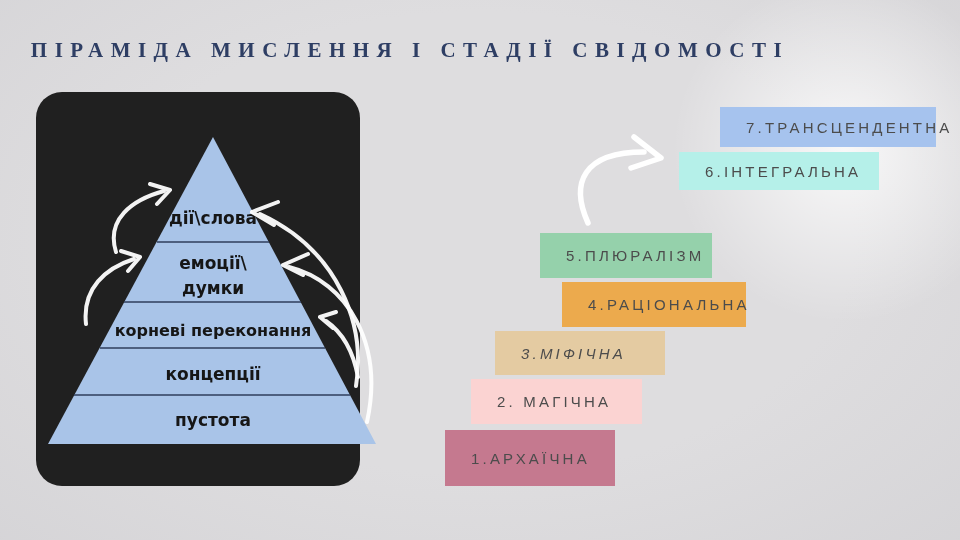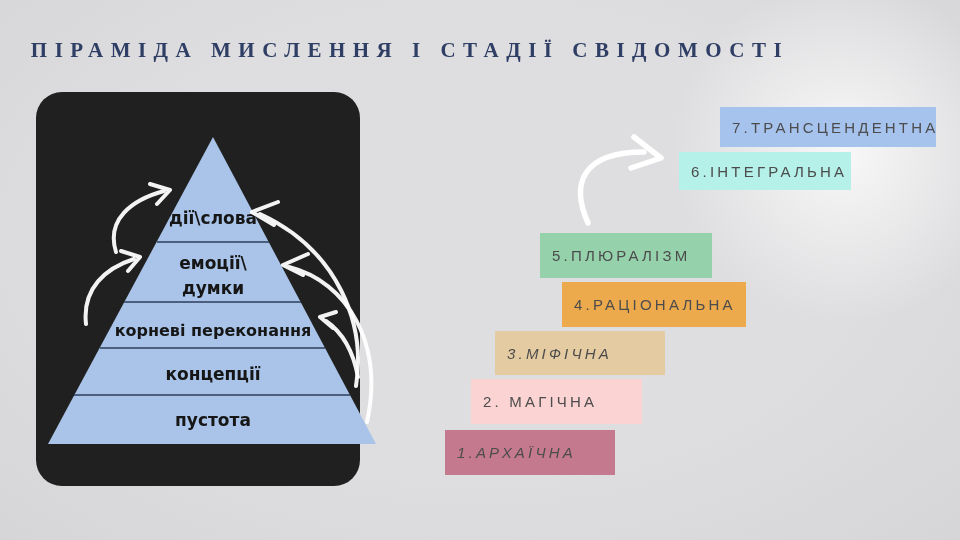--- a/index.html
+++ b/index.html
@@ -29,30 +29,30 @@
   .pyr-label{
     font-family:"DejaVu Sans","Liberation Sans",sans-serif;
     font-weight:700;font-size:17px;fill:#161616;
   }
   .pyr-label-wide{font-size:16px;}
   .chalk{stroke:#ffffff;stroke-width:4;fill:none;stroke-linecap:round;stroke-linejoin:round;opacity:0.95;}
   .stage-arrow{position:absolute;left:0;top:0;width:960px;height:540px;pointer-events:none;}
   .stage-arrow path{stroke:#ffffff;stroke-width:5.5;fill:none;stroke-linecap:round;stroke-linejoin:round;}
   .stage{
     position:absolute;display:flex;align-items:center;
-    padding-left:12px;box-sizing:border-box;
+    padding-left:26px;box-sizing:border-box;
     font-size:15px;letter-spacing:3.2px;color:#4c4c4c;
     white-space:nowrap;
   }
-  .stage-1{left:445px;top:430px;width:170px;height:45px;font-style:italic;}
+  .stage-1{left:445px;top:430px;width:170px;height:56px;}
   .stage-2{left:471px;top:379px;width:171px;height:45px;}
   .stage-3{left:495px;top:331px;width:170px;height:44px;}
   .stage-4{left:517px;top:282px;width:184px;height:45px;}
   .stage-5{left:540px;top:233px;width:172px;height:45px;}
-  .stage-6{left:679px;top:152px;width:172px;height:38px;}
+  .stage-6{left:679px;top:152px;width:200px;height:38px;}
   .stage-7{left:720px;top:107px;width:216px;height:40px;}
 </style>
 </head>
 <body>
 
 <div class="slide">
 
   <h1 class="title">ПІРАМІДА МИСЛЕННЯ І СТАДІЇ СВІДОМОСТІ</h1>
 
   <div class="panel">

